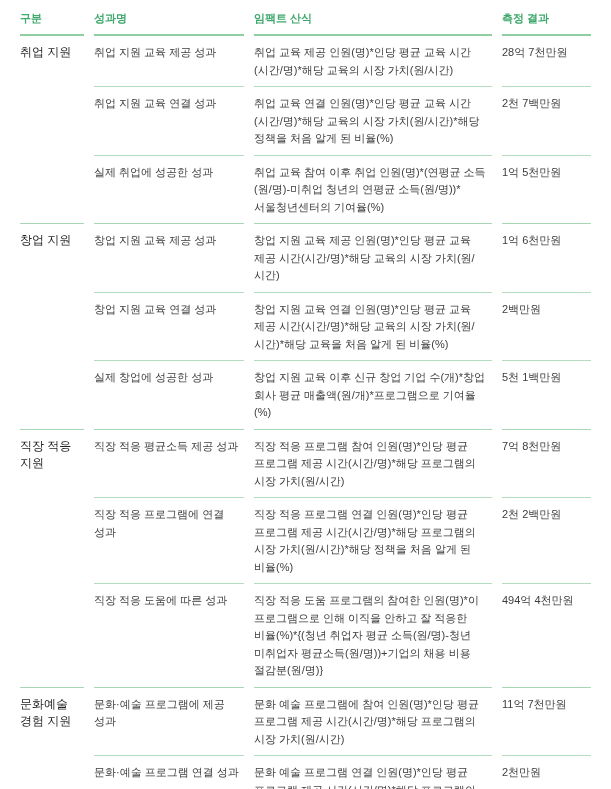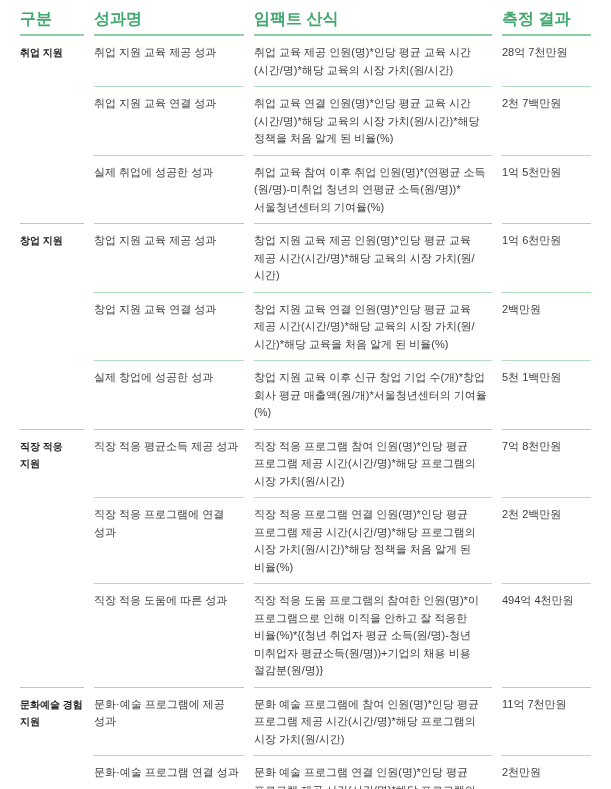--- a/index.html
+++ b/index.html
@@ -31,39 +31,39 @@
     table-layout: fixed;
   }
   col.c-category { width: 64px; }
   col.c-name     { width: 150px; }
   col.c-formula  { width: 238px; }
   col.c-result   { width: 89px; }
 
   thead th {
     color: var(--header-text);
     font-weight: 700;
-    font-size: 16px;
+    font-size: 11px;
     line-height: 15px;
     text-align: left;
     padding: 9px 0 8px 0;
     border-bottom: 2px solid var(--header-line);
     white-space: nowrap;
   }
   tbody td {
     vertical-align: top;
     font-size: 11px;
     line-height: 17.5px;
     color: var(--body-text);
     padding: 8px 0 7px 0;
     word-break: keep-all;
   }
   tbody td.category-cell {
-    font-weight: 700;
+    font-weight: 400;
     color: var(--category-text);
-    font-size: 10px;
+    font-size: 12px;
   }
   tbody td.result-cell { white-space: nowrap; }
 
   
   tbody tr.section-first td { border-top: 1px solid var(--section-line); }
   
   tbody tr:first-child td { border-top: none; }
   
   tbody tr.section-row td { border-top: 1px solid var(--row-line); }
   
@@ -111,21 +111,21 @@
           <td class="formula-cell">창업 지원 교육 제공 인원(명)*인당 평균 교육 제공 시간(시간/명)*해당 교육의 시장 가치(원/시간)</td>
           <td class="result-cell">1억 6천만원</td>
         </tr>
         <tr class="section-row">
           <td class="name-cell">창업 지원 교육 연결 성과</td>
           <td class="formula-cell">창업 지원 교육 연결 인원(명)*인당 평균 교육 제공 시간(시간/명)*해당 교육의 시장 가치(원/시간)*해당 교육을 처음 알게 된 비율(%)</td>
           <td class="result-cell">2백만원</td>
         </tr>
         <tr class="section-row">
           <td class="name-cell">실제 창업에 성공한 성과</td>
-          <td class="formula-cell">창업 지원 교육 이후 신규 창업 기업 수(개)*창업 회사 평균 매출액(원/개)*서울청년센터의 기여율(%)</td>
+          <td class="formula-cell">창업 지원 교육 이후 신규 창업 기업 수(개)*창업 회사 평균 매출액(원/개)*프로그램으로 기여율(%)</td>
           <td class="result-cell">5천 1백만원</td>
         </tr>
         <tr class="section-first">
           <td rowspan="3" class="category-cell">직장 적응 지원</td>
           <td class="name-cell">직장 적응 평균소득 제공 성과</td>
           <td class="formula-cell">직장 적응 프로그램 참여 인원(명)*인당 평균 프로그램 제공 시간(시간/명)*해당 프로그램의 시장 가치(원/시간)</td>
           <td class="result-cell">7억 8천만원</td>
         </tr>
         <tr class="section-row">
           <td class="name-cell">직장 적응 프로그램에 연결 성과</td>

